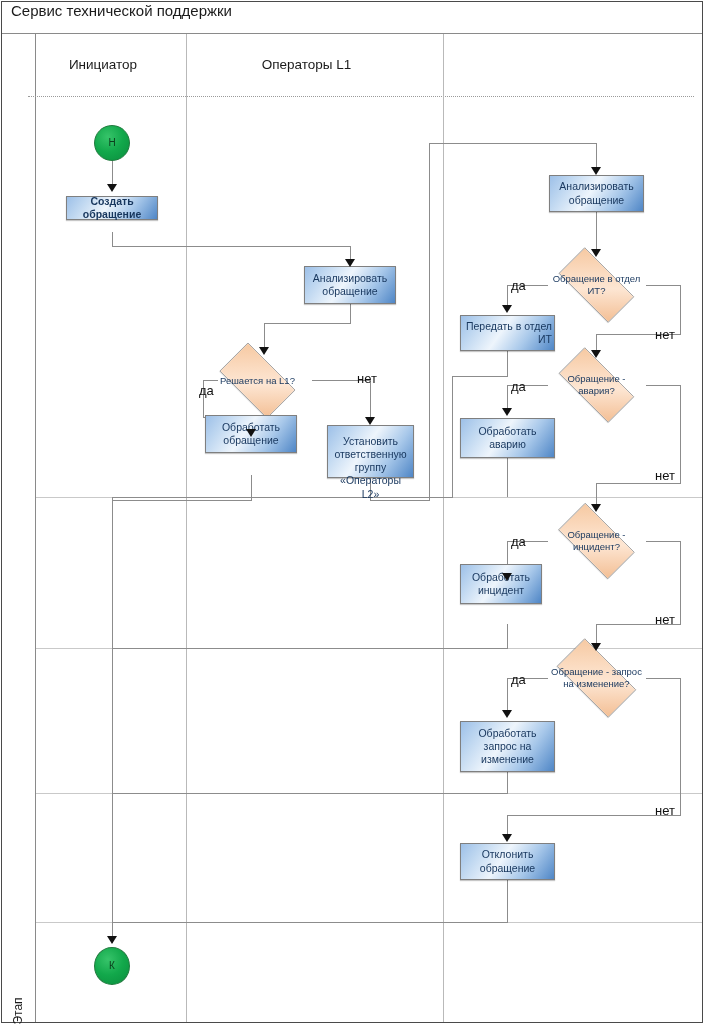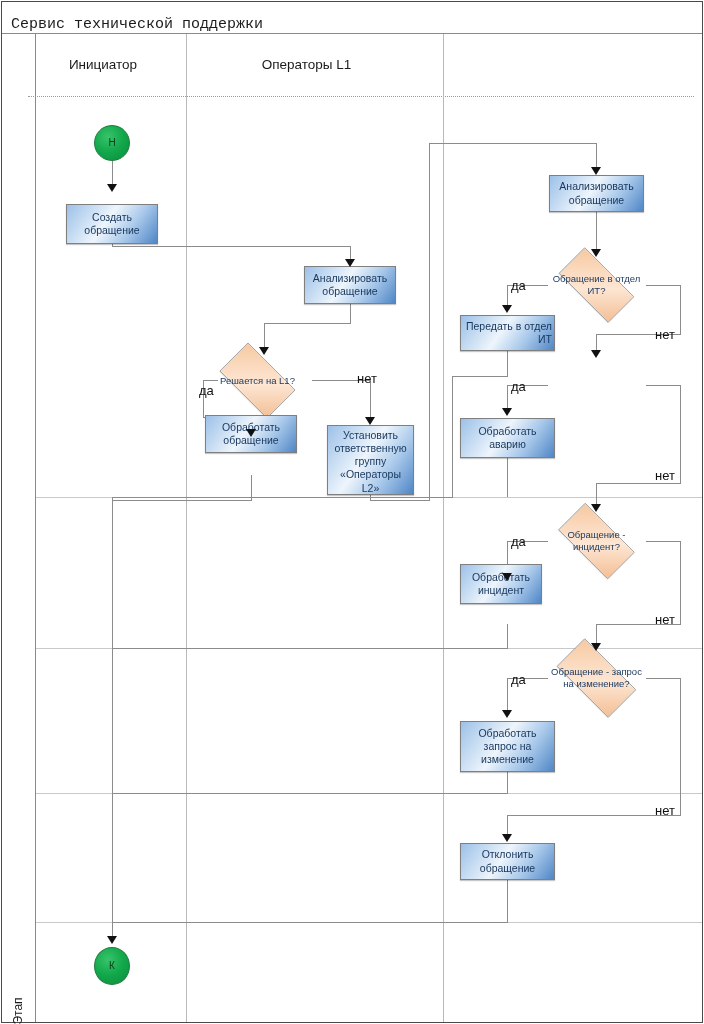--- a/index.html
+++ b/index.html
@@ -21,25 +21,24 @@
     left: 1px; top: 1px;
     width: 702px; height: 1022px;
     border: 1px solid #4a4a4a;
   }
   
   .title-bar {
     position: absolute;
     left: 2px; top: 2px;
     width: 700px; height: 32px;
     border-bottom: 1px solid #8a8a8a;
-    display: flex; align-items: flex-end;
+    display: flex; align-items: flex-start;
     padding-left: 9px;
     font-size: 15px;
     color: #1b1b1b;
-    font-family: Liberation Mono, monospace;
   }
   
   .lane-strip {
     position: absolute;
     left: 2px; top: 34px;
     width: 34px; height: 988px;
     border-right: 1px solid #8a8a8a;
   }
   .lane-strip-label {
     position: absolute;
@@ -271,58 +270,62 @@
   <div class="ln v" style="left:507px; top:880px; height:42px;"></div>
   <div class="ln h" style="left:112px; top:922px; width:396px;"></div>
 
   <div class="ln v" style="left:112px; top:497px; height:446px;"></div>
   <div class="arrow" style="left:107px; top:936px;"></div>
 
   <div class="node term" style="left:94px; top:125px; width:36px; height:36px;">
     <span>Н</span>
   </div>
 
-  <div class="node proc" style="left:66px; top:204px; width:92px; height:40px;">
+  <div class="node proc" style="left:66px; top:196px; width:92px; height:24px;font-weight:bold;">
     <span>Создать обращение</span>
   </div>
 
   <div class="node term" style="left:94px; top:947px; width:36px; height:38px;">
     <span>К</span>
   </div>
 
   <div class="node proc" style="left:304px; top:266px; width:92px; height:38px;">
     <span>Анализировать обращение</span>
   </div>
 
   <div class="node dec" style="left:210px; top:352px; width:95px; height:57px;">
     <div class="dshape"></div>
     <div class="dlabel">Решается на L1?</div>
   </div>
 
   <div class="node proc" style="left:205px; top:415px; width:92px; height:38px;">
     <span>Обработать обращение</span>
   </div>
 
-  <div class="node proc" style="left:327px; top:425px; width:87px; height:70px; align-items:flex-start; padding-top:3px; overflow:visible;">
+  <div class="node proc" style="left:327px; top:425px; width:87px; height:53px; align-items:flex-start; padding-top:9px; overflow:visible;">
     <span style="display:block;width:100%;">Установить ответственную группу «Операторы L2»</span>
   </div>
 
   <div class="node proc" style="left:549px; top:175px; width:95px; height:37px;">
     <span>Анализировать обращение</span>
   </div>
 
   <div class="node dec" style="left:547px; top:259px; width:99px; height:52px;">
     <div class="dshape"></div>
     <div class="dlabel">Обращение в отдел ИТ?</div>
   </div>
 
   <div class="node proc" style="left:460px; top:315px; width:95px; height:36px;text-align:right;">
     <span>Передать в отдел ИТ</span>
   </div>
 
+  <div class="node dec" style="left:547px; top:359px; width:99px; height:52px;">
+    <div class="dshape"></div>
+    <div class="dlabel">Обращение - авария?</div>
+  </div>
 
   <div class="node proc" style="left:460px; top:418px; width:95px; height:40px;">
     <span>Обработать аварию</span>
   </div>
 
   <div class="node dec" style="left:547px; top:514px; width:99px; height:54px;">
     <div class="dshape"></div>
     <div class="dlabel">Обращение - инцидент?</div>
   </div>
 

